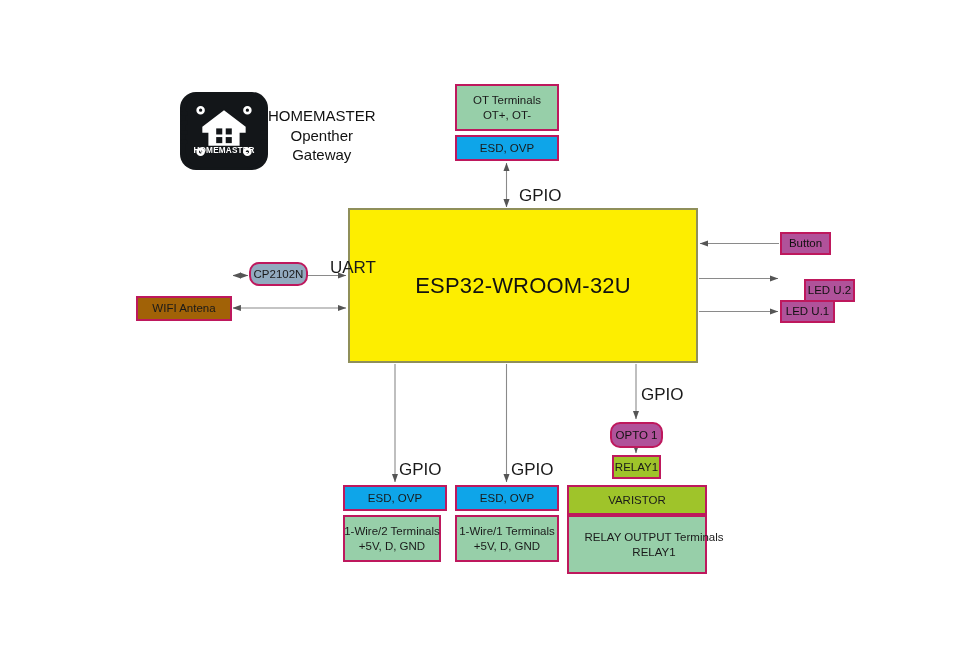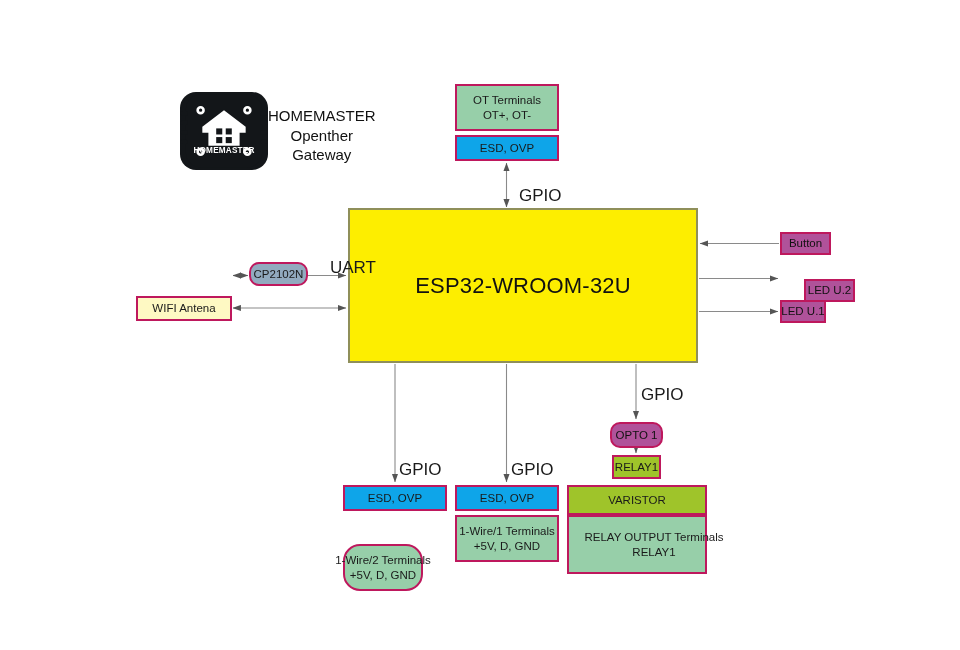--- a/index.html
+++ b/index.html
@@ -43,21 +43,21 @@
     z-index: 3;
   }
   .node .ln { display: block; white-space: nowrap; }
 
   
   .c-green   { background: #97cfa9; }
   .c-purple  { background: #0ea5e9; }
   .c-yellow  { background: #fdee00; border-color: #8f8f5a; }
   .c-gray    { background: #808080; color: #111; }
   .c-steel   { background: #92aabf; }
-  .c-pink    { background: #fef9c3; }
+  .c-pink    { background: #a16207; }
   .c-magenta { background: #b0529a; color: #111; }
   .c-lime    { background: #9fc42a; }
 
   
   #mcu {
     font-size: 22px;
     font-weight: 400;
     letter-spacing: 0.2px;
     color: #111;
   }
@@ -201,31 +201,31 @@
   </div>
 
   <div class="node c-magenta" style="left:780px; top:232px; width:51px; height:23px;">
     <span class="ln">Button</span>
   </div>
 
   <div class="node c-magenta" style="left:804px; top:267px; width:51px; height:23px;margin-top:12px;">
     <span class="ln">LED U.2</span>
   </div>
 
-  <div class="node c-magenta" style="left:780px; top:300px; width:46px; height:23px;">
+  <div class="node c-magenta" style="left:780px; top:300px; width:55px; height:23px;">
     <span class="ln">LED U.1</span>
   </div>
 
   <span class="wire-label" style="left:399px; top:460px;">GPIO</span>
 
   <div class="node c-purple" style="left:343px; top:485px; width:104px; height:26px;">
     <span class="ln">ESD, OVP</span>
   </div>
 
-  <div class="node c-green" style="left:343px; top:544px; width:80px; height:47px;border-radius:17px;">
+  <div class="node c-green" style="left:343px; top:515px; width:98px; height:47px;">
     <span class="ln">1-Wire/2 Terminals</span>
     <span class="ln">+5V, D, GND</span>
   </div>
 
   <span class="wire-label" style="left:511px; top:460px;">GPIO</span>
 
   <div class="node c-purple" style="left:455px; top:485px; width:104px; height:26px;">
     <span class="ln">ESD, OVP</span>
   </div>
 

